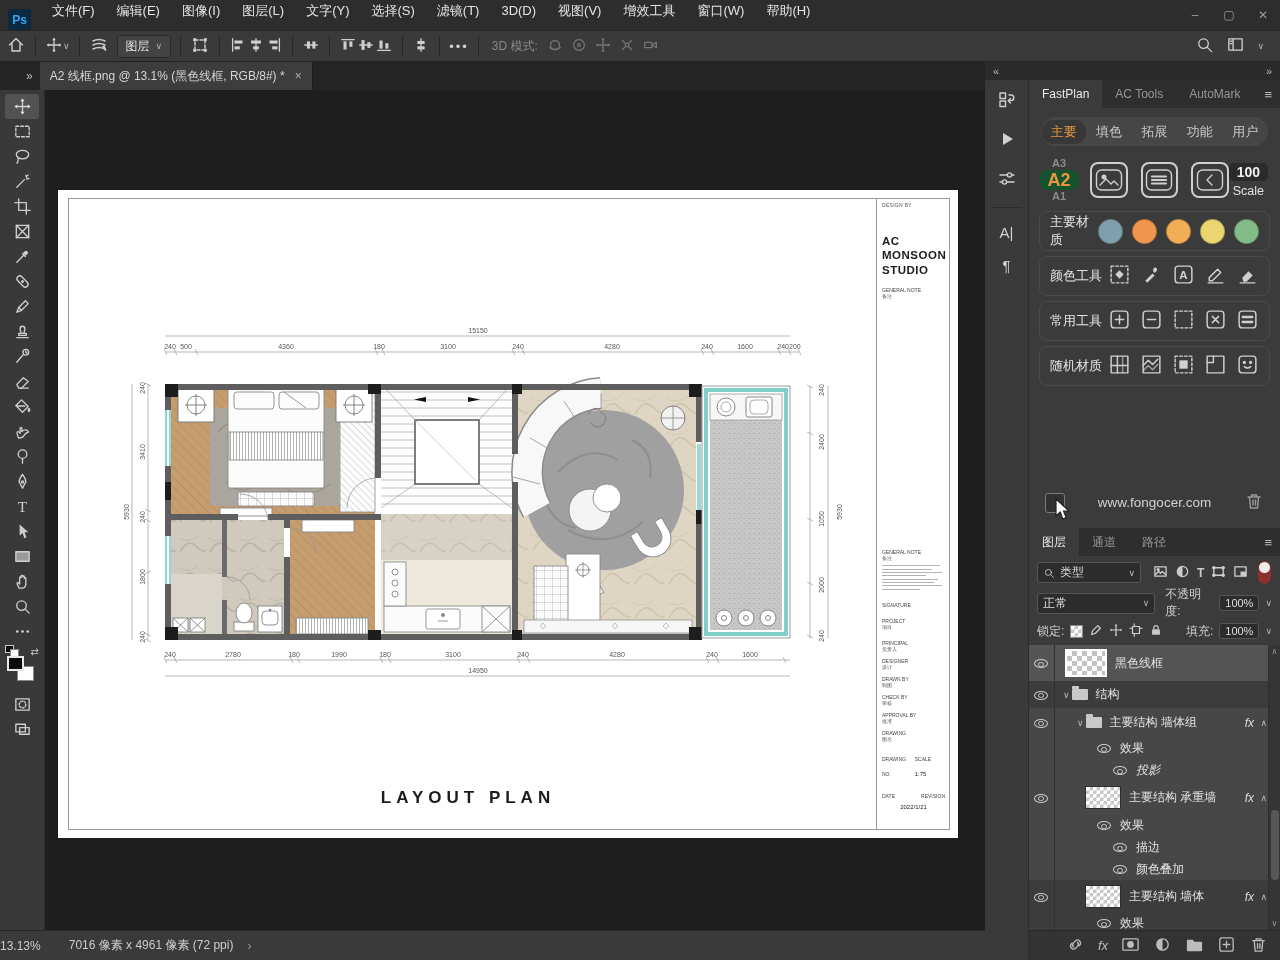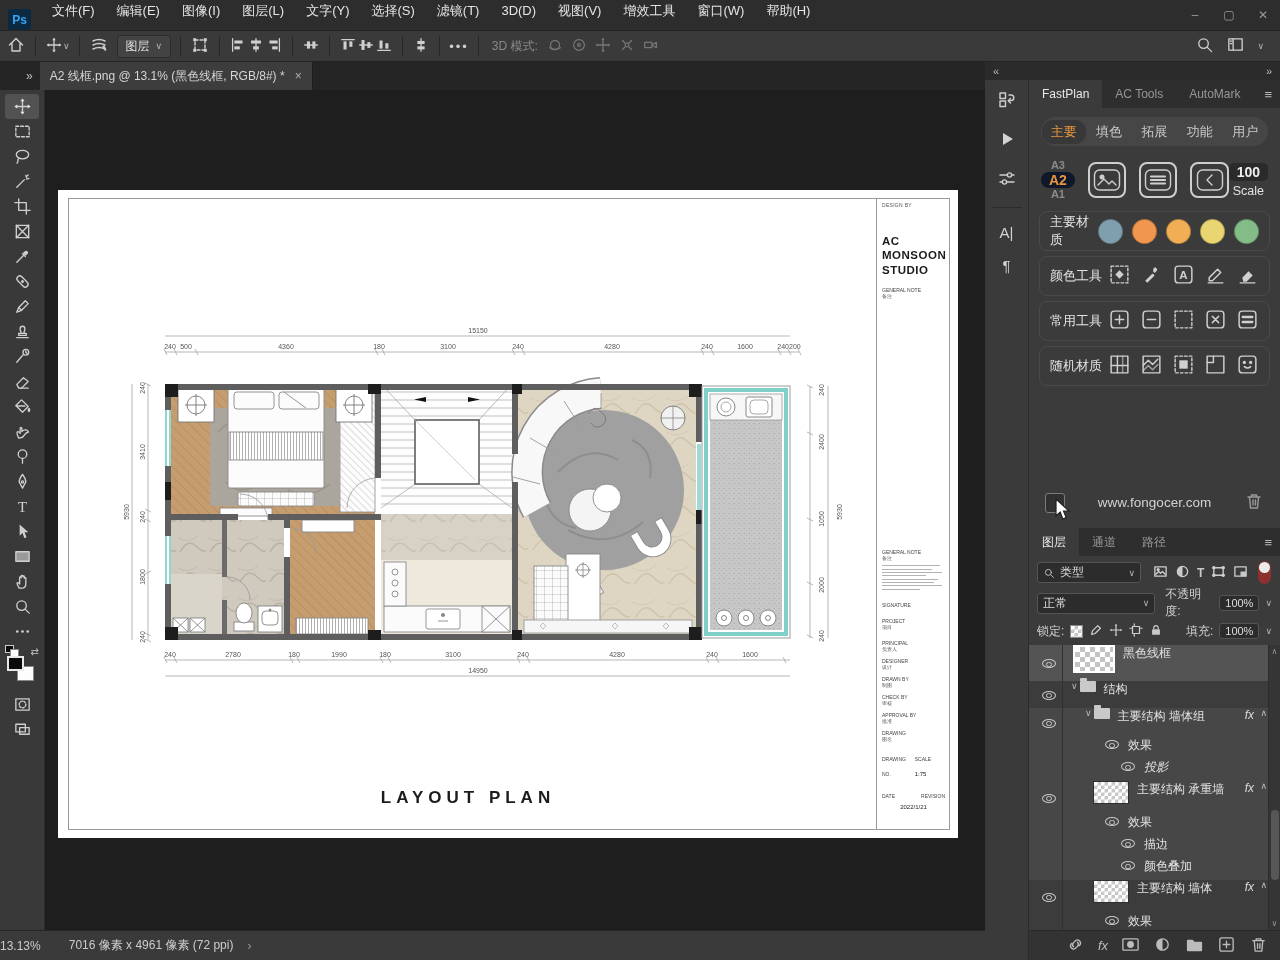--- a/index.html
+++ b/index.html
@@ -87,21 +87,21 @@
   .ptab { padding:0 13px; line-height:28px; color:#979797; }
   .ptab.on { background:#3b3b3b; color:#e8e8e8; }
   .ptab-menu { margin-left:auto; margin-right:8px; color:#b9b9b9; font-size:13px; }
   .pillnav { margin:9px 12px 4px; height:29px; background:#464646; border-radius:15px;
              display:flex; align-items:center; justify-content:space-around; font-size:13px; color:#c9c9c9; }
   .pill { padding:3px 9px; border-radius:11px; }
   .pill.on { background:#383838; color:#e5963f; }
   .paper-row { display:flex; align-items:center; margin:6px 12px 2px; height:48px; }
   .psizes { display:flex; flex-direction:column; align-items:center; width:36px; line-height:1.15; }
   .psize { color:#8b8b8b; font-size:11px; font-weight:bold; }
-  .psize.on { color:#e5963f; background:#0f172a; border-radius:8px; padding:0 8px; font-size:14px; }
+  .psize.on { color:#e5963f; background:#14532d; border-radius:8px; padding:0 8px; font-size:18px; }
   .pbtn { width:42px; height:36px; border:2px solid #cfcfcf; border-radius:8px; margin-left:13px;
           display:flex; align-items:center; justify-content:center; }
   .scalebox { margin-left:auto; text-align:center; }
   .scalebox .v { background:#2a2a2a; border-radius:5px; padding:1px 8px; color:#f0f0f0; font-weight:bold; font-size:14px; }
   .scalebox .l { color:#e3e3e3; font-size:12.5px; margin-top:3px; }
   .card { margin:5px 10px 0; border:1px solid #4a4a4a; border-radius:8px; height:40px;
           display:flex; align-items:center; padding:0 10px; }
   .card .lbl { font-size:13px; color:#e2e2e2; width:74px; }
   .card .items { display:flex; align-items:center; gap:9px; margin-left:2px; }
   .circ { width:25px; height:25px; border-radius:50%; border:1px solid rgba(0,0,0,.25); }
@@ -118,21 +118,21 @@
   .valbox { background:#2c2c2c; border:1px solid #555; border-radius:3px; padding:1px 5px; color:#ddd; font-size:11px; }
   .filter-icons { display:flex; align-items:center; gap:7px; margin-left:6px; }
   .toggle { width:13px; height:23px; background:#8c3030; border-radius:7px; position:relative; margin-left:4px; }
   .toggle::before { content:""; position:absolute; left:1px; top:1px; width:11px; height:11px; background:#ececec; border-radius:50%; }
   .checker { background-color:#fff;
     background-image:linear-gradient(45deg,#c3c3c3 25%,transparent 25%,transparent 75%,#c3c3c3 75%),
                      linear-gradient(45deg,#c3c3c3 25%,transparent 25%,transparent 75%,#c3c3c3 75%);
     background-size:10px 10px; background-position:0 0,5px 5px; }
   .checker.sm { background-size:7px 7px; background-position:0 0,3.5px 3.5px; }
   .llist { flex:1; overflow:hidden; position:relative; background:#3c3c3c; }
-  .layer { display:flex; position:relative; padding-right:26px;padding-left:8px; }
+  .layer { display:flex; align-items:center; position:relative; padding-right:26px; }
   .eyecell { width:26px; align-self:stretch; border-right:1px solid #313131; display:flex; align-items:center; justify-content:center; flex:none; }
   .eye { position:relative; width:15px; height:14px; }
   .eye::before { content:""; position:absolute; left:0; top:3px; width:12px; height:7px; border:1.3px solid #c9c9c9; border-radius:50%; }
   .eye::after  { content:""; position:absolute; left:4.2px; top:5.6px; width:3.4px; height:3.4px; border:1.3px solid #c9c9c9; border-radius:50%; }
   .folder { position:relative; width:16px; height:11px; background:#c9c9c9; border-radius:1px; flex:none; }
   .folder::before { content:""; position:absolute; top:-3px; left:0; width:7px; height:3px; background:#c9c9c9; border-radius:1px 1px 0 0; }
   .lname { font-size:12px; color:#e2e2e2; white-space:nowrap; margin-left:8px; }
   .fxl { position:absolute; right:26px; font-style:italic; font-size:12px; color:#dadada; }
   .fxchev { position:absolute; right:13px; font-size:9px; color:#b9b9b9; }
   .chevM { font-size:9px; color:#b9b9b9; margin:0 2px 0 8px; }

